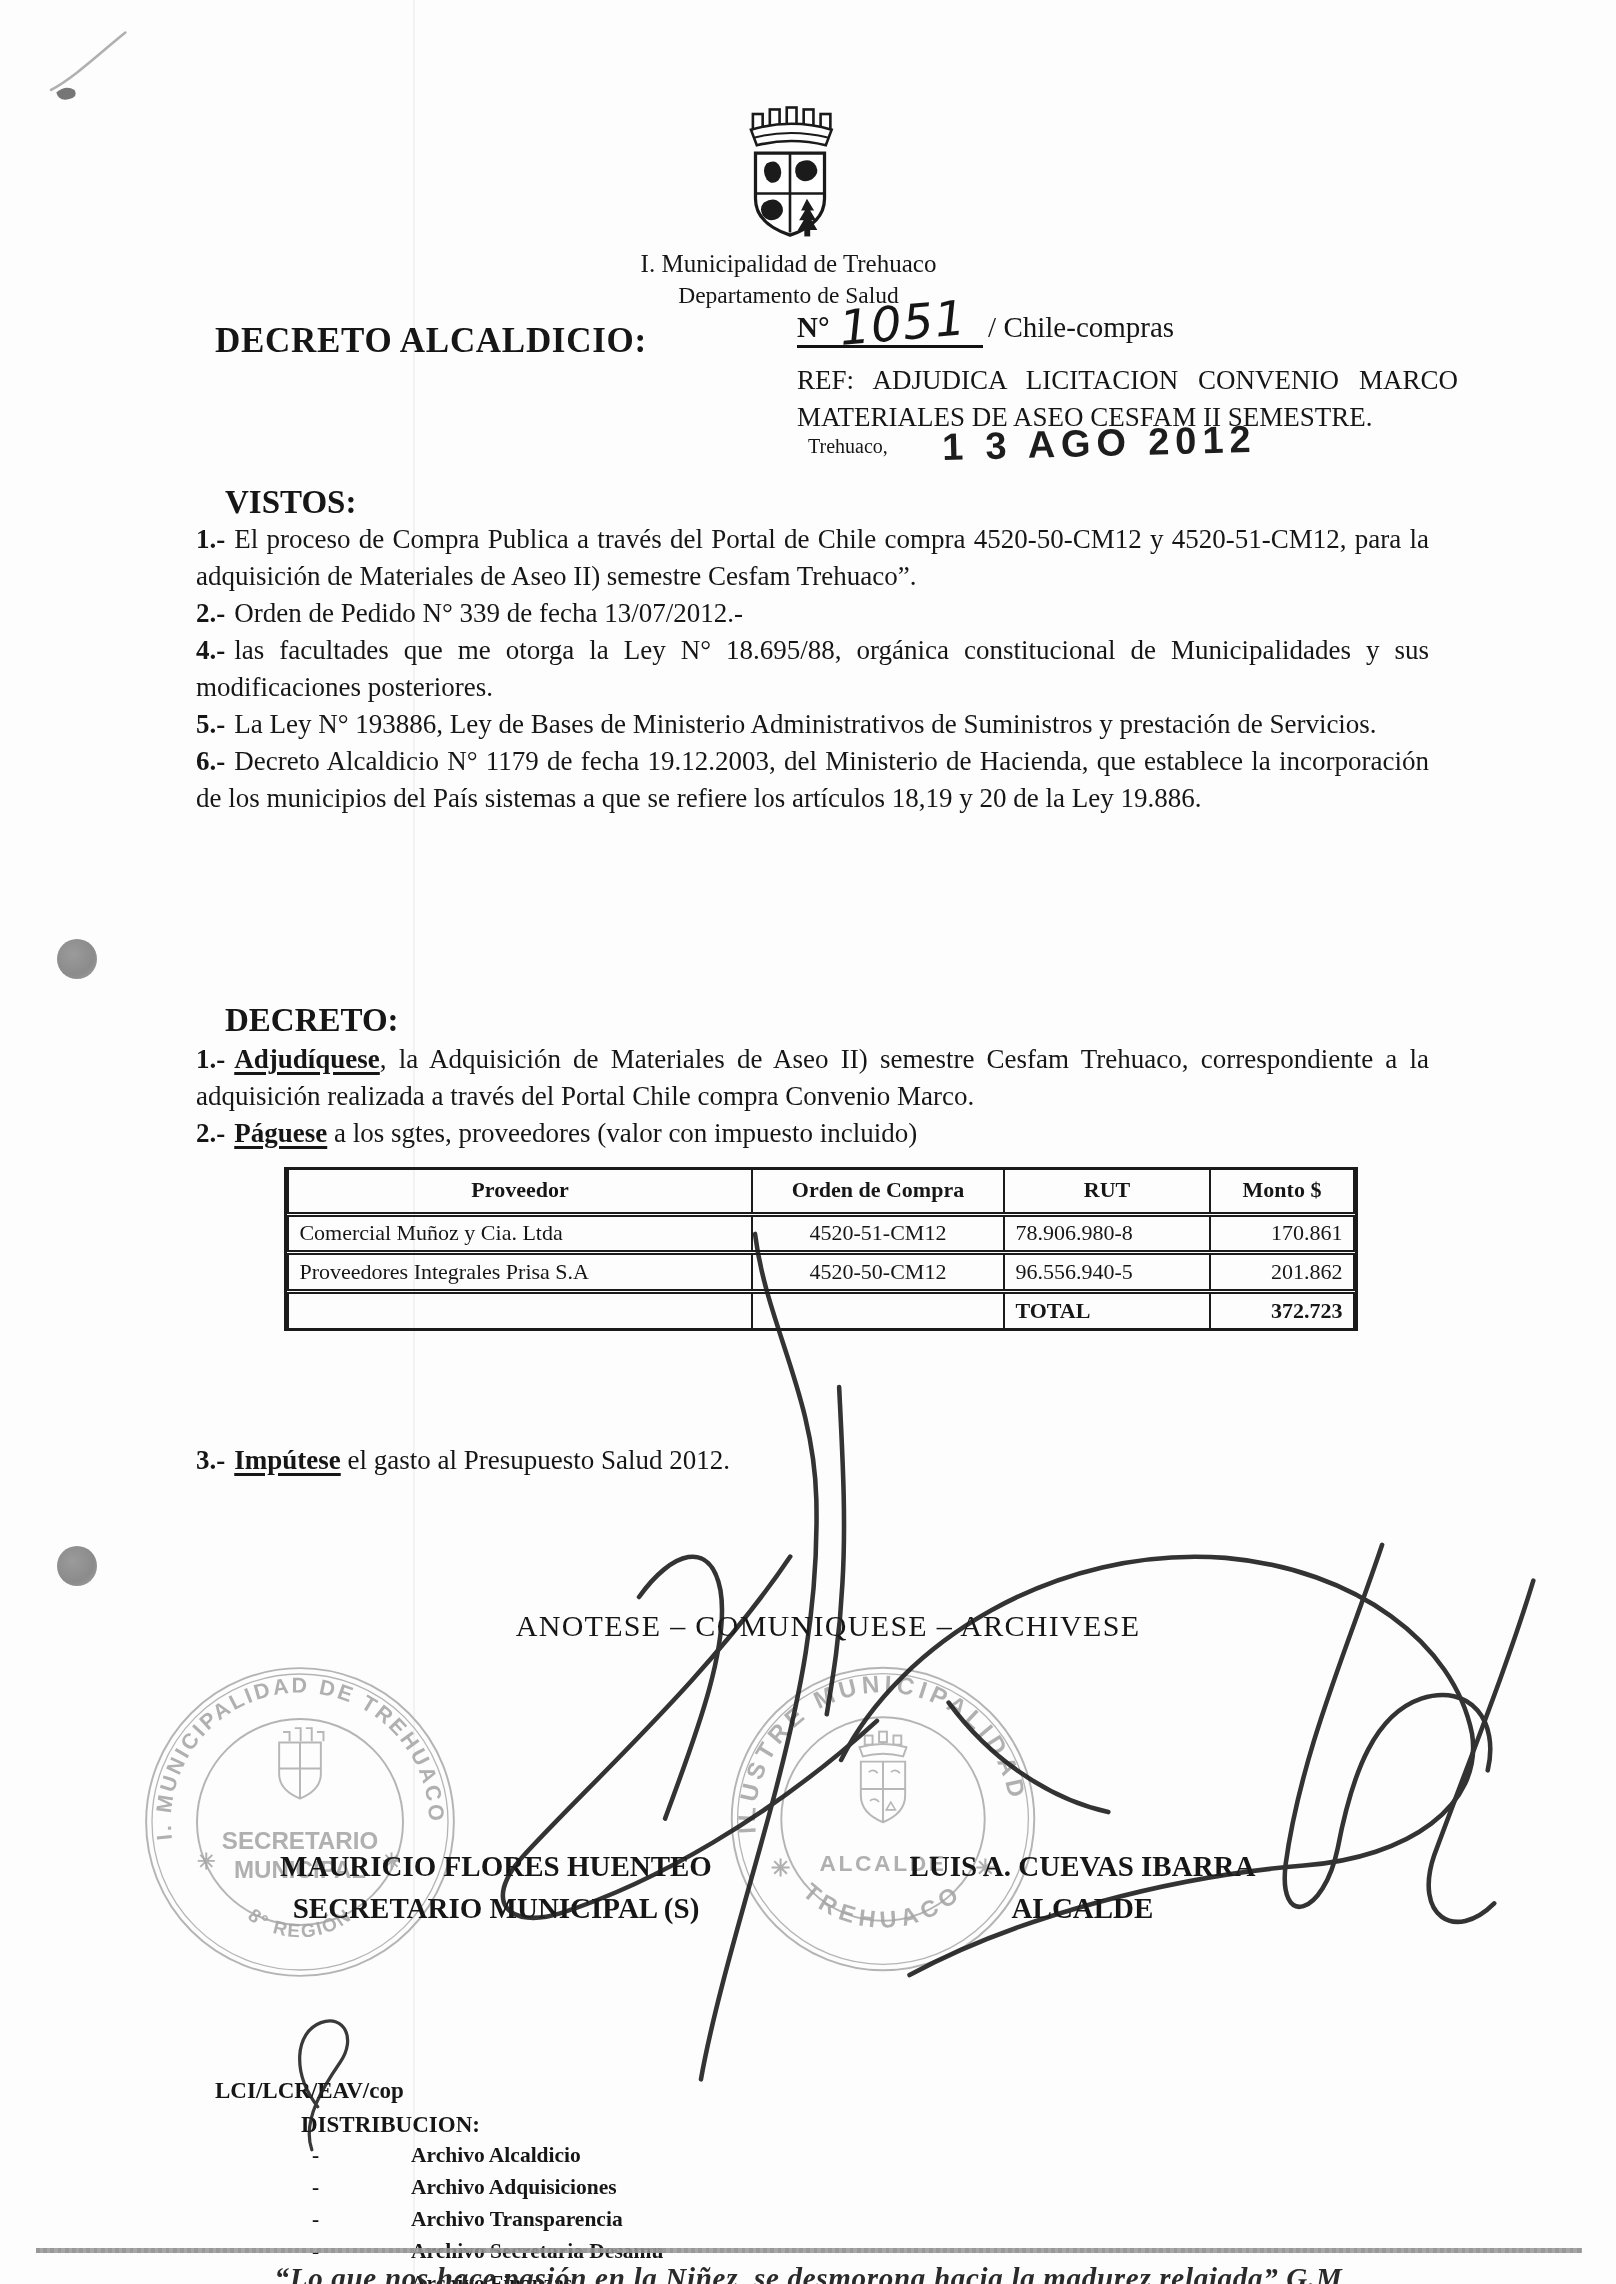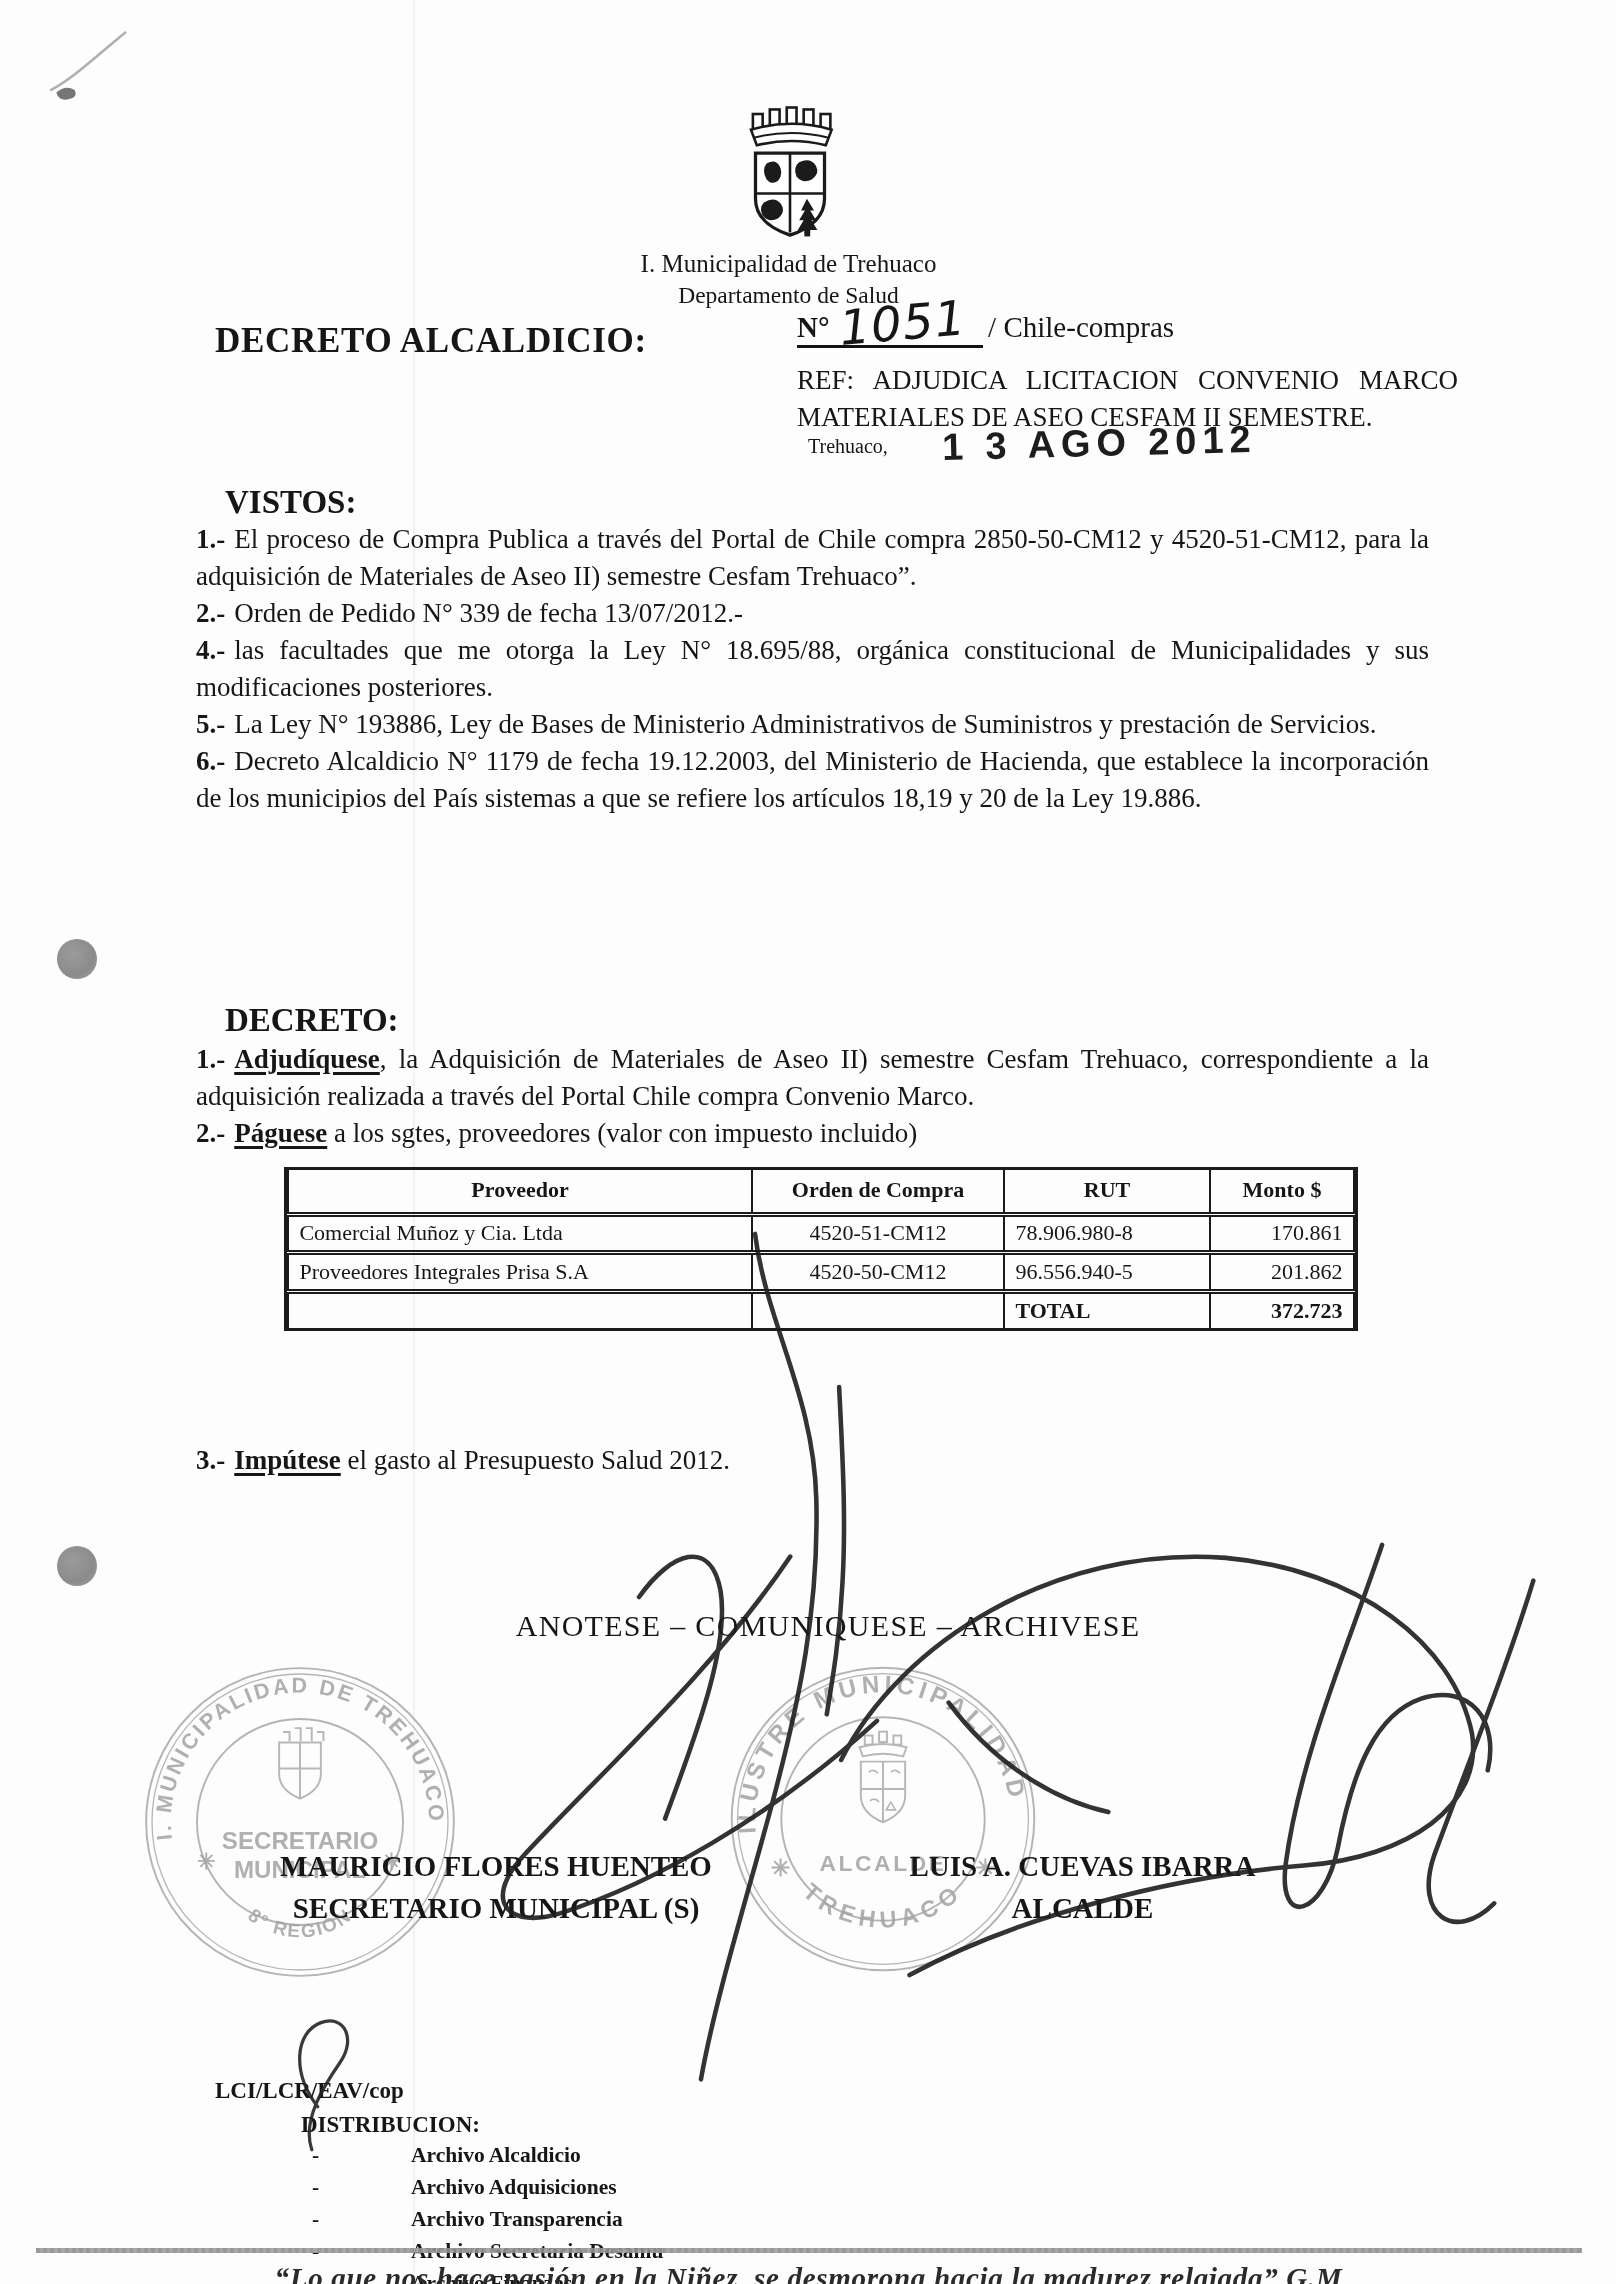--- a/index.html
+++ b/index.html
@@ -101,21 +101,21 @@
     <span class="no-ul"><span class="no-label">N°</span><span class="hand">1051</span></span><span class="no-suffix">/ Chile-compras</span>
   </div>
   <div class="abs ref1">REF: ADJUDICA LICITACION CONVENIO MARCO</div>
   <div class="abs ref2">MATERIALES DE ASEO CESFAM II SEMESTRE.</div>
   <div class="abs place">Trehuaco,</div>
   <div class="abs datestamp">1 3 AGO 2012</div>
 
   <div class="abs h-section" style="left:225px;top:484px">VISTOS:</div>
 
   <div class="abs body-block" style="top:521px">
-    <p><b class="num">1.-</b><span>El proceso de Compra Publica a través del Portal de Chile compra 2850-50-CM12 y 4520-51-CM12, para la adquisición de Materiales de Aseo II) semestre Cesfam Trehuaco”.</span></p>
+    <p><b class="num">1.-</b><span>El proceso de Compra Publica a través del Portal de Chile compra 4520-50-CM12 y 4520-51-CM12, para la adquisición de Materiales de Aseo II) semestre Cesfam Trehuaco”.</span></p>
     <p><b class="num">2.-</b><span>Orden de Pedido N° 339 de fecha 13/07/2012.-</span></p>
     <p><b class="num">4.-</b><span>las facultades que me otorga la Ley N° 18.695/88, orgánica constitucional de Municipalidades y sus modificaciones posteriores.</span></p>
     <p><b class="num">5.-</b><span>La Ley N° 193886, Ley de Bases de Ministerio Administrativos de Suministros y prestación de Servicios.</span></p>
     <p><b class="num">6.-</b><span>Decreto Alcaldicio N° 1179 de fecha 19.12.2003, del Ministerio de Hacienda, que establece la incorporación de los municipios del País sistemas a que se refiere los artículos 18,19 y 20 de la Ley 19.886.</span></p>
   </div>
 
   <div class="abs h-section" style="left:225px;top:1002px">DECRETO:</div>
 
   <div class="abs body-block" style="top:1041px">
     <p><b class="num">1.-</b><span class="lead-u">Adjudíquese</span><span>, la Adquisición de Materiales de Aseo II) semestre Cesfam Trehuaco, correspondiente a la adquisición realizada a través del Portal Chile compra Convenio Marco.</span></p>

